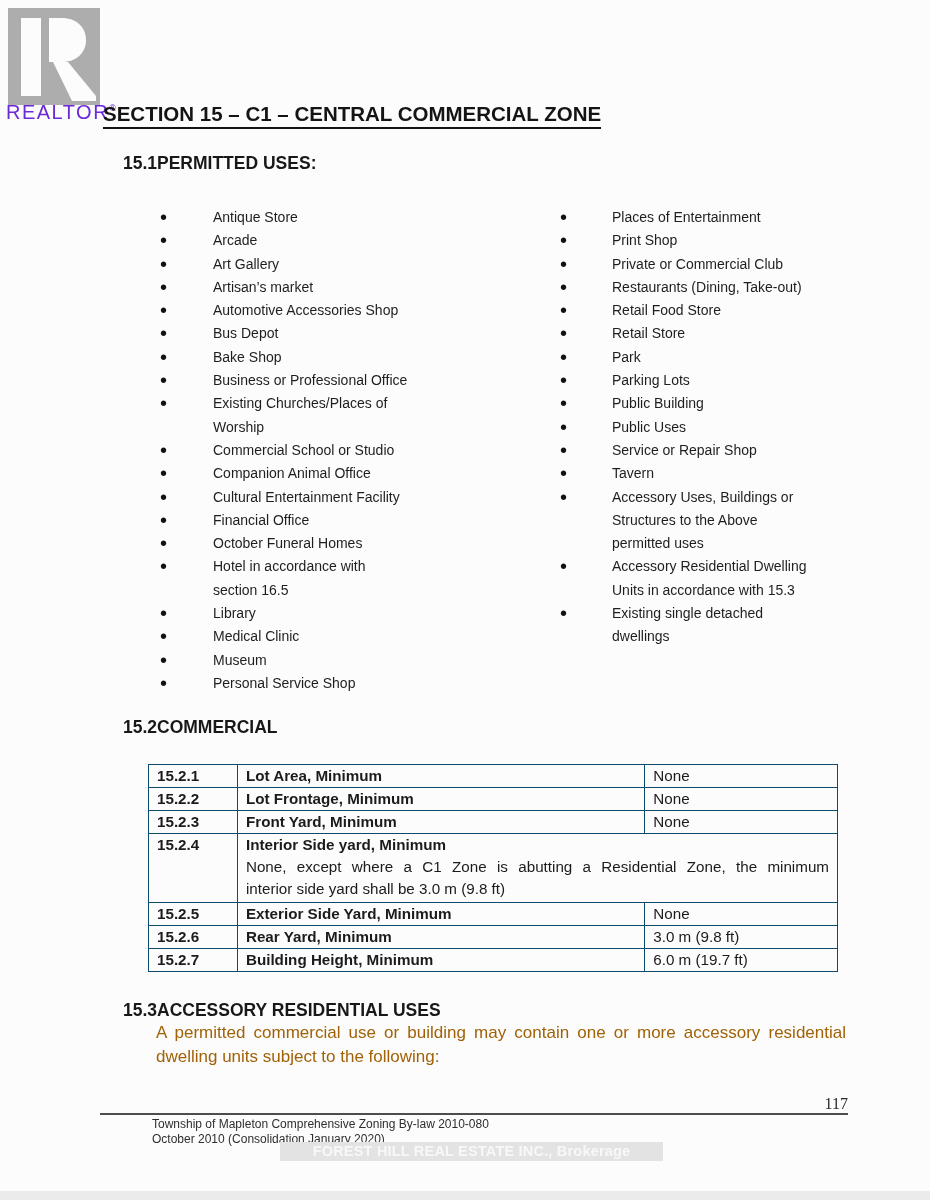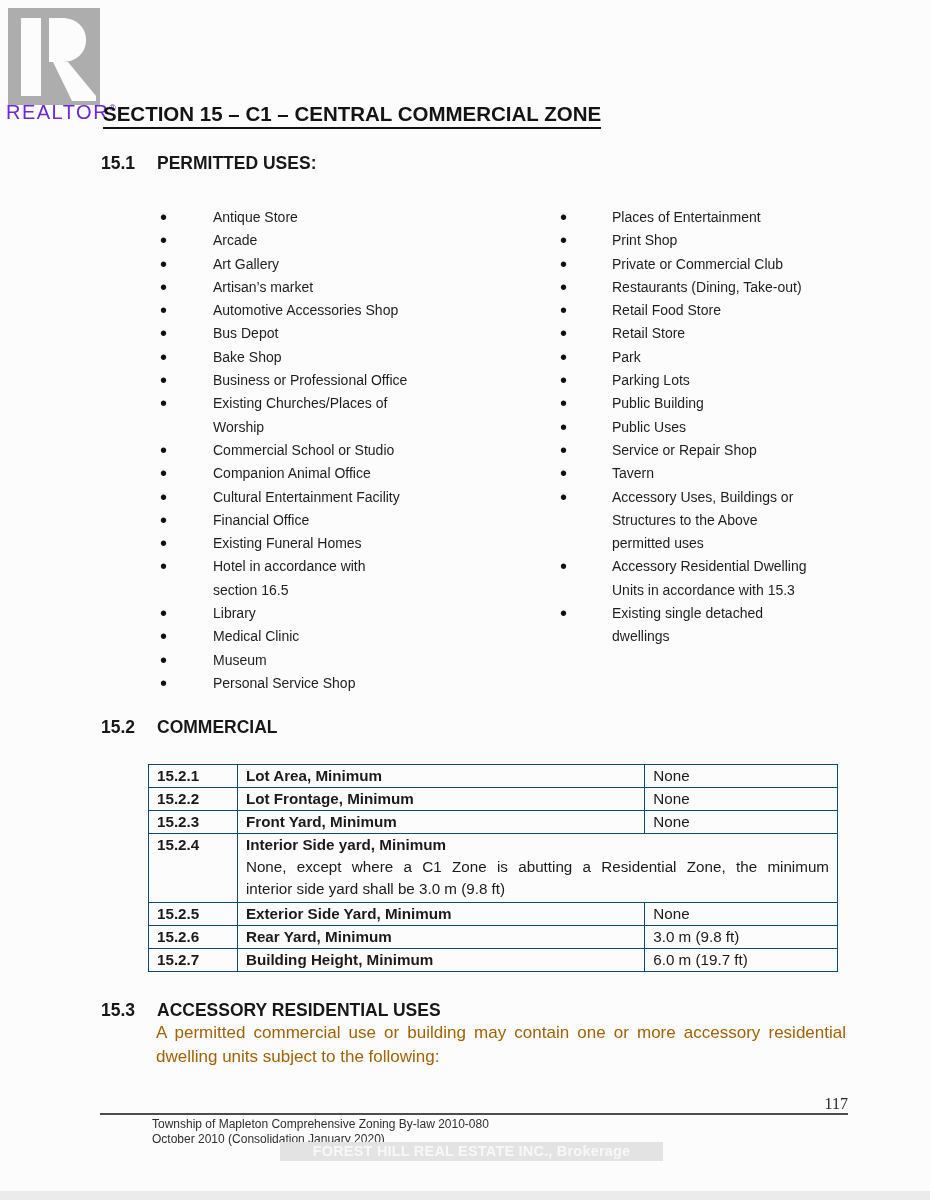--- a/index.html
+++ b/index.html
@@ -8,21 +8,21 @@
   .page { position:relative; width:930px; height:1200px; background:#fcfcfc; overflow:hidden; color:#1e1e1e; }
 
   
   .logo-block { position:absolute; left:8px; top:8px; }
   .realtor-word { position:absolute; left:6px; top:101px; font-size:20px; color:#6d28d9; letter-spacing:1.5px; white-space:nowrap; }
   .realtor-word sup { font-size:9px; letter-spacing:0; }
 
   
   .section-title { position:absolute; left:103px; top:102px; font-size:20.5px; font-weight:bold; color:#141414; white-space:nowrap; }
   .section-title .ul { border-bottom:2px solid #141414; padding-bottom:2px; }
-  .h2 { position:absolute; left:101px; display:flex; font-weight:bold; font-size:17.5px; color:#181818; white-space:nowrap; }
+  .h2 { position:absolute; left:101px; display:flex; font-weight:bold; font-size:17.5px; color:#181818; white-space:nowrap;text-align:right; }
   .h2 .num { width:56px; flex:0 0 56px; }
   .h2-151 { top:153px; }
   .h2-152 { top:717px; }
   .h2-153 { top:1000px; }
 
   
   .ulist { position:absolute; top:206px; font-size:14px; color:#1e1e1e; }
   .ulist-left  { left:160px; width:352px; }
   .ulist-right { left:560px; width:315px; }
   .li { position:relative; padding-left:53px; line-height:23.3px; white-space:pre-line; }
@@ -79,21 +79,21 @@
       <div class="li">Automotive Accessories Shop</div>
       <div class="li">Bus Depot</div>
       <div class="li">Bake Shop</div>
       <div class="li">Business or Professional Office</div>
       <div class="li">Existing Churches/Places of
 Worship</div>
       <div class="li">Commercial School or Studio</div>
       <div class="li">Companion Animal Office</div>
       <div class="li">Cultural Entertainment Facility</div>
       <div class="li">Financial Office</div>
-      <div class="li">Existing Funeral Homes</div>
+      <div class="li">October Funeral Homes</div>
       <div class="li">Hotel in accordance with
 section 16.5</div>
       <div class="li">Library</div>
       <div class="li">Medical Clinic</div>
       <div class="li">Museum</div>
       <div class="li">Personal Service Shop</div>
     </div>
   <div class="ulist ulist-right">
       <div class="li">Places of Entertainment</div>
       <div class="li">Print Shop</div>

